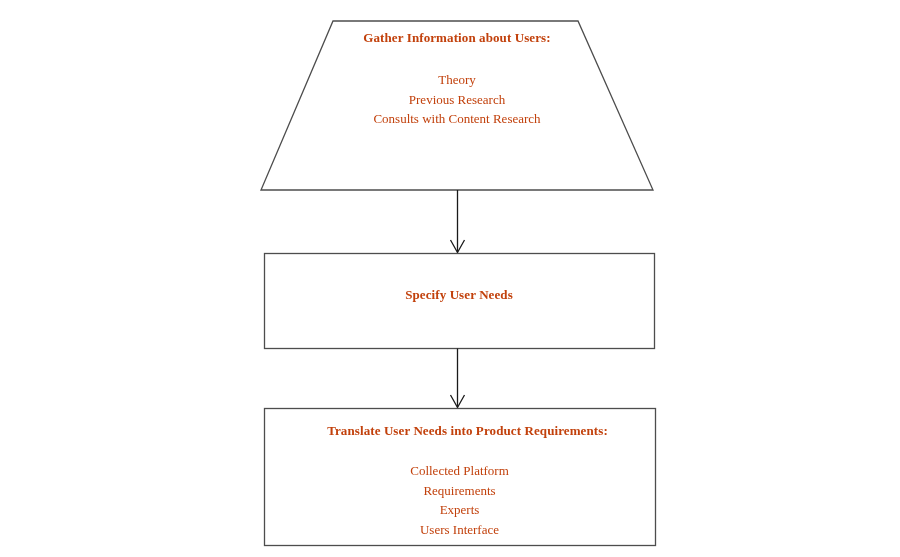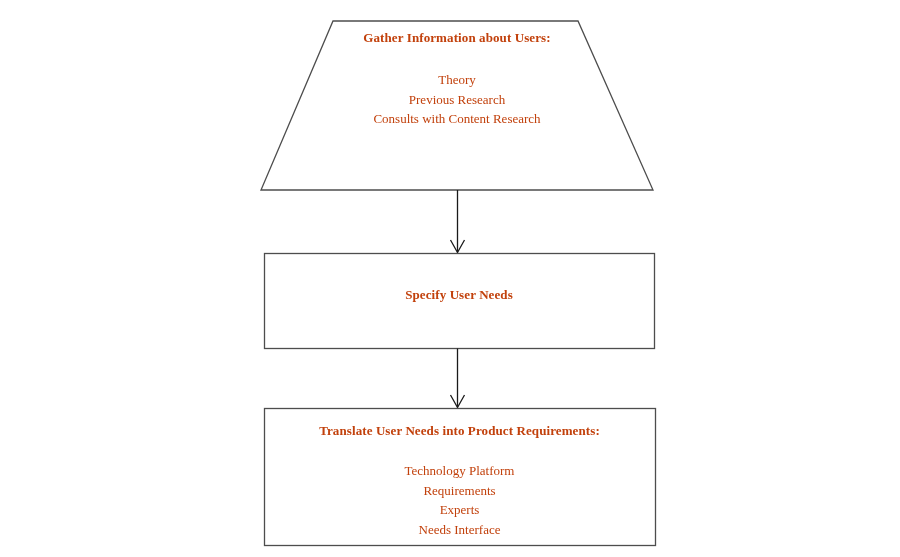--- a/index.html
+++ b/index.html
@@ -70,21 +70,21 @@
 
   
   #specify-title {
     left: 264px;
     top: 285px;
     width: 390px;
   }
 
   
   #translate-title {
-    left: 264px;
+    left: 272px;
     top: 421px;
     width: 391px;
   }
   #translate-body {
     left: 264px;
     top: 461px;
     width: 391px;
   }
 
   
@@ -128,24 +128,24 @@
     <span class="line">Theory</span>
     <span class="line">Previous Research</span>
     <span class="line">Consults with Content Research</span>
   </div>
 
   <div class="node-text node-title" id="specify-title">Specify User Needs</div>
 
   <div class="node-text node-title" id="translate-title">Translate User Needs into Product Requirements:</div>
 
   <div class="node-text node-body" id="translate-body">
-    <span class="line">Technology Platform</span>
+    <span class="line">Collected Platform</span>
     <span class="line">Requirements</span>
     <span class="line">Experts</span>
-    <span class="line">Needs Interface</span>
+    <span class="line">Users Interface</span>
   </div>
 
   <div class="hit" id="hit-trapezoid"></div>
   <div class="hit" id="hit-box-mid"></div>
   <div class="hit" id="hit-box-bot"></div>
   <div class="hit" id="hit-arrow-1"></div>
   <div class="hit" id="hit-arrow-2"></div>
 
 </div>
 

